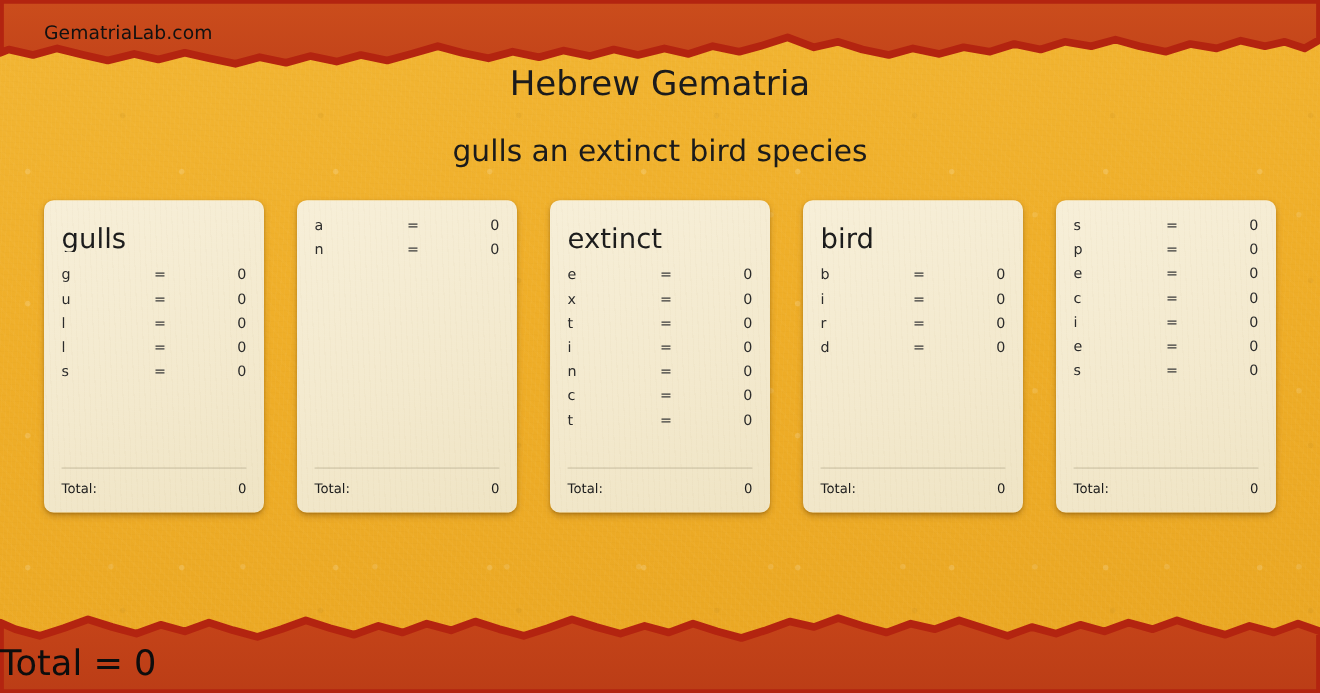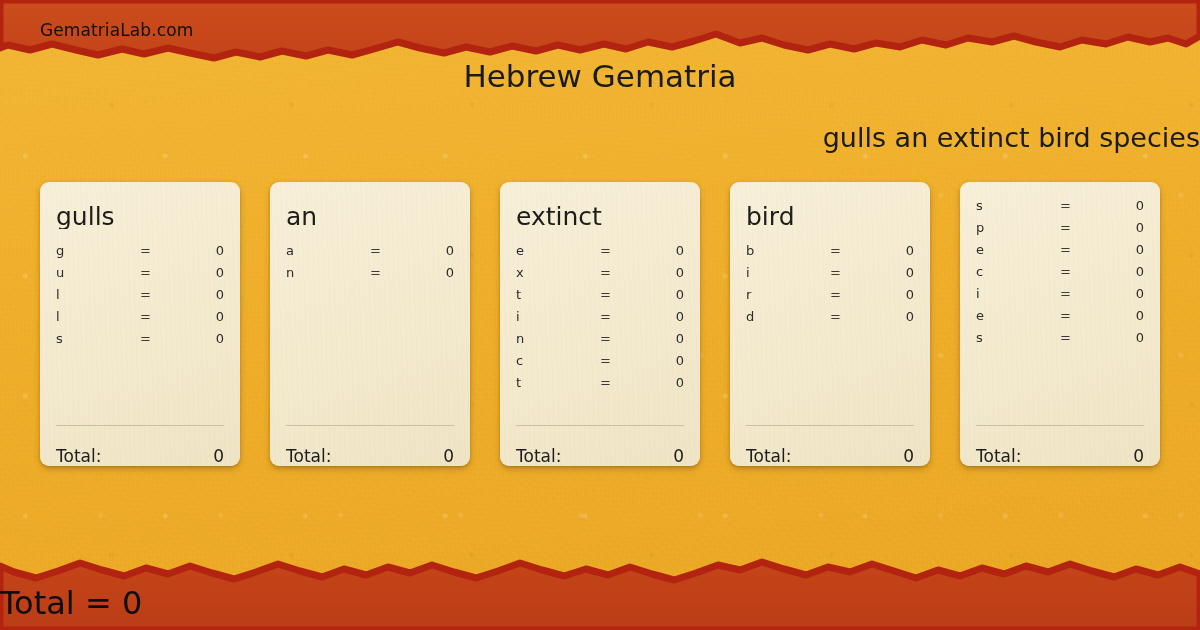--- a/index.html
+++ b/index.html
@@ -73,21 +73,21 @@
     text-align: center;
     font-size: 31px;
     color: #1b1b1b;
     z-index: 5;
   }
   #subtitle {
     position: absolute;
     top: 122px;
     left: 0;
     width: 1200px;
-    text-align: right;
+    text-align: center;
     font-size: 27px;
     color: #1b1b1b;
     z-index: 5;
   }
 
   
   #cards {
     position: absolute;
     top: 182px;
     left: 40px;
@@ -143,22 +143,22 @@
   .lt-eq    { width: 26px; text-align: left; color: #3a3a3a; }
   .lt-val   { flex: 1 1 auto; text-align: right; }
 
   .card-divider {
     height: 1px;
     background: #c9bfa2;
     margin: 0 0 0 0;
   }
   .total-row {
     display: flex;
-    align-items: flex-end;
-    font-size: 17px;
+    align-items: flex-start;
+    font-size: 12px;
     color: #1b1b1b;
     height: 40px;
     padding-top: 11px;
     box-sizing: border-box;
   }
   .total-label { flex: 0 0 auto; }
   .total-val   { flex: 1 1 auto; text-align: right; }
 
   
   #footer-total {
@@ -247,21 +247,20 @@
             <span class="lt-val">0</span>
           </div>
         </div>
         <div class="card-divider"></div>
         <div class="total-row">
           <span class="total-label">Total:</span>
           <span class="total-val">0</span>
         </div>
       </div>
       <div class="card">
-        <div class="card-title">an</div>
         <div class="letters">
           <div class="letter-row">
             <span class="lt-char">a</span>
             <span class="lt-eq">=</span>
             <span class="lt-val">0</span>
           </div>
           <div class="letter-row">
             <span class="lt-char">n</span>
             <span class="lt-eq">=</span>
             <span class="lt-val">0</span>

